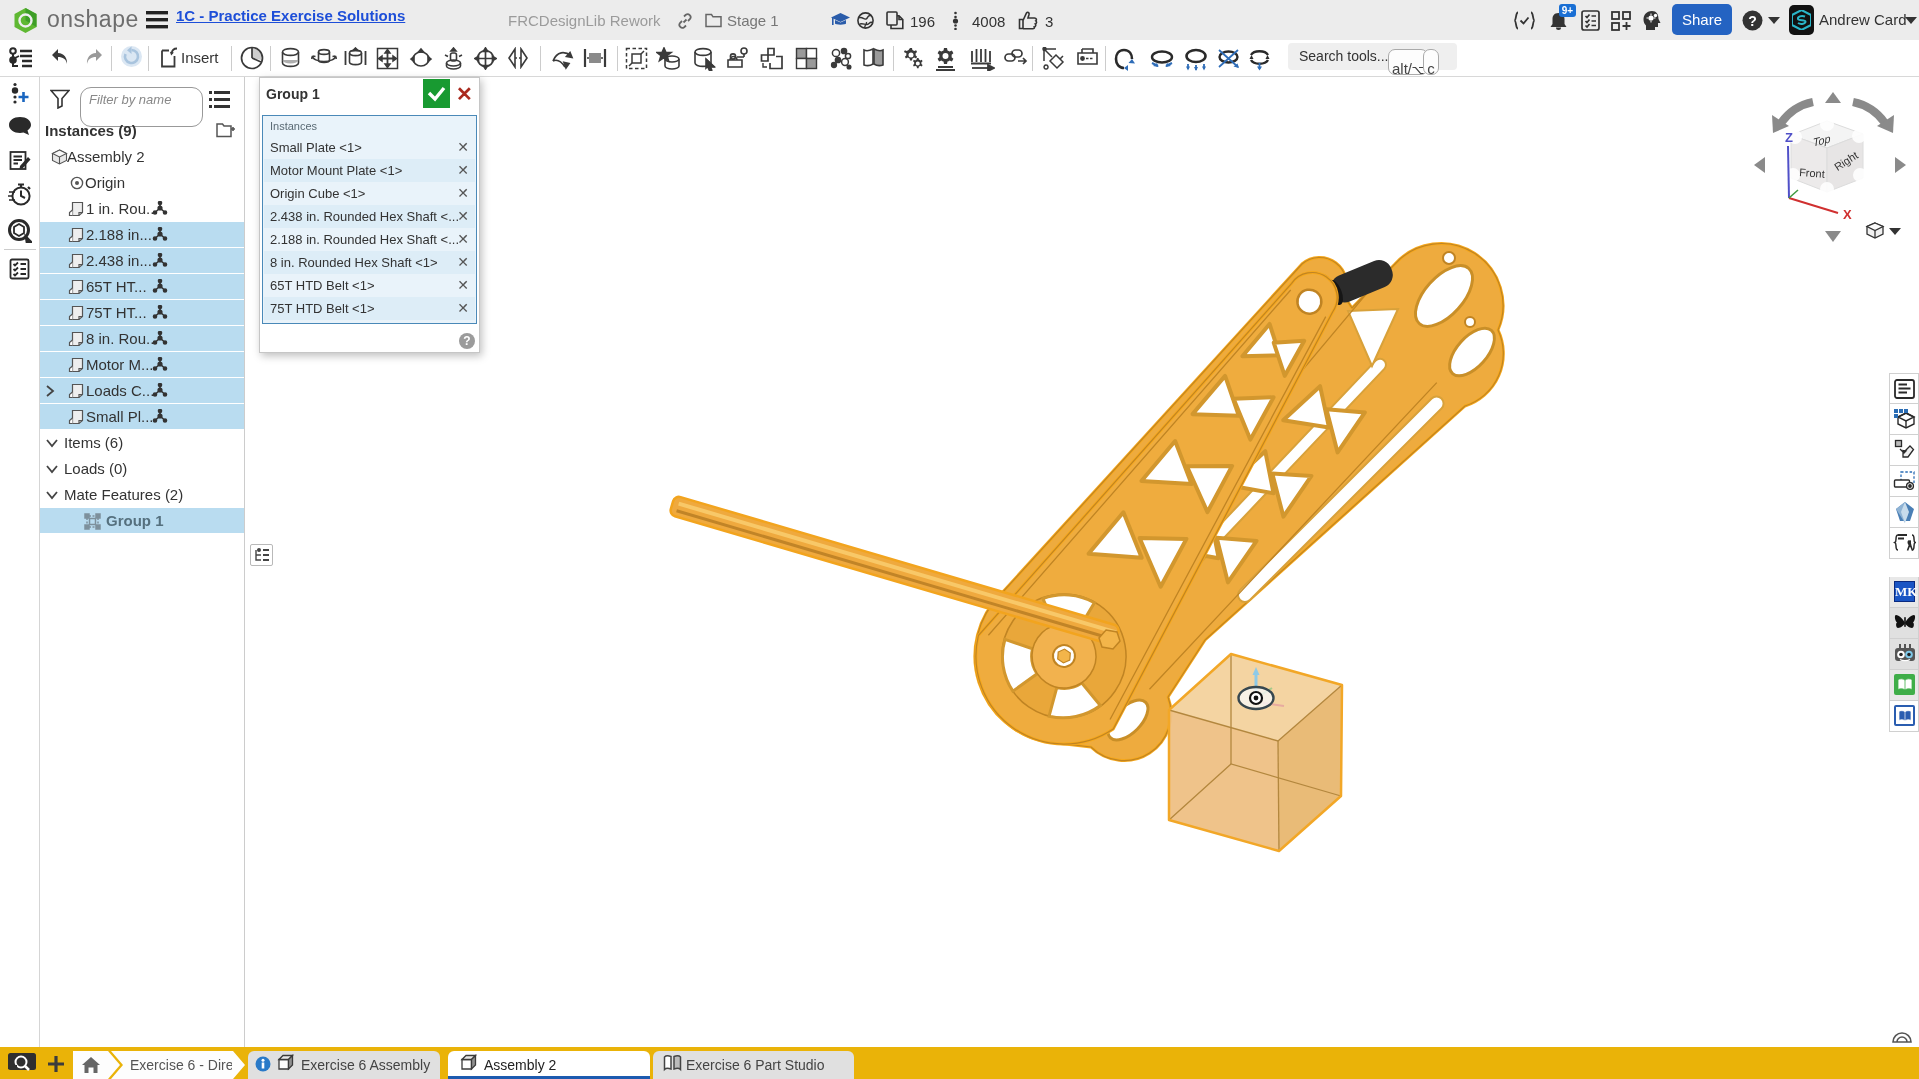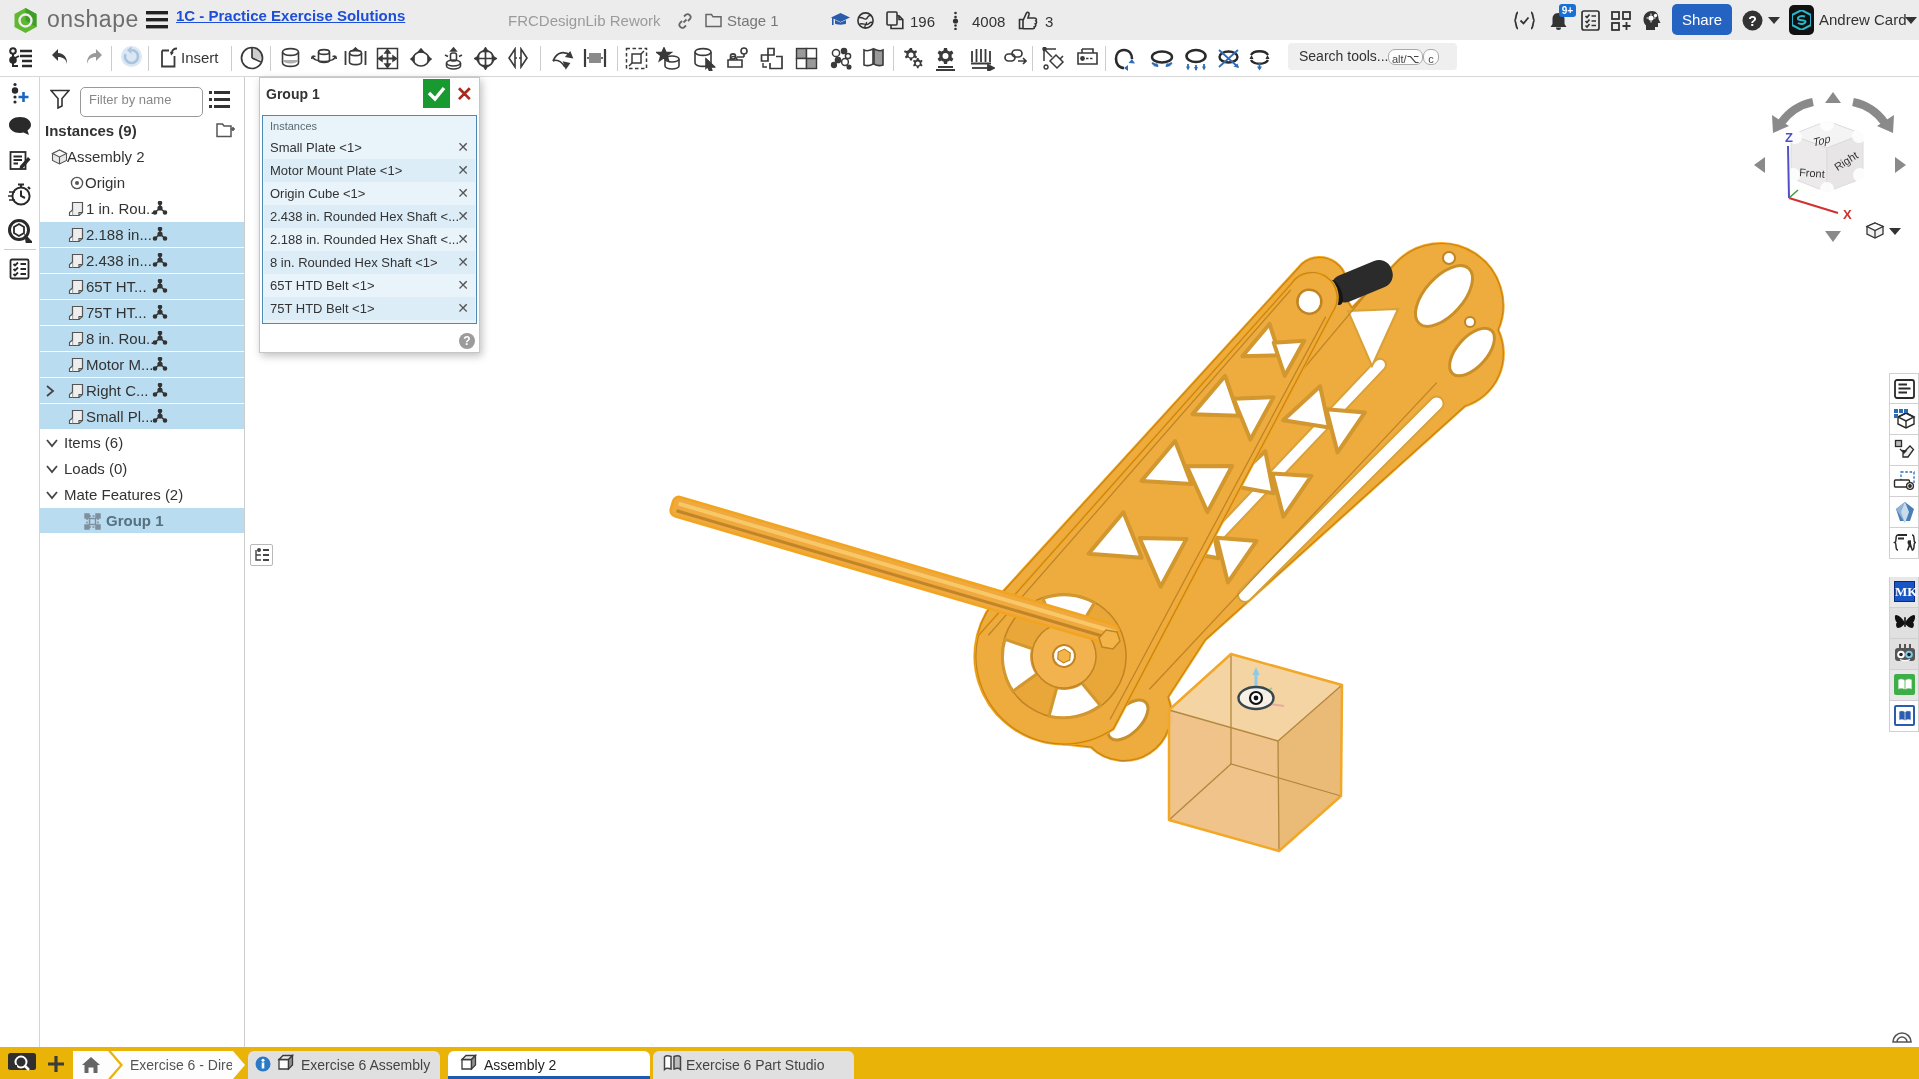--- a/index.html
+++ b/index.html
@@ -16,28 +16,28 @@
 .num { font-size:15px; color:#333; position:absolute; top:13px; }
 #sharebtn { position:absolute; left:1672px; top:4px; width:60px; height:31px; background:#2463c2; border-radius:5px; color:#fff; font-size:15px; text-align:center; line-height:31px; }
 #username { position:absolute; left:1819px; top:11px; font-size:15px; color:#333;text-align:center; }
 
 
 #toolbar { position:absolute; left:0; top:40px; width:1919px; height:37px; background:#fff; border-bottom:1px solid #d8d8d8; }
 .tsep { position:absolute; top:6px; width:1px; height:25px; background:#ccc; }
 .ticon { position:absolute; top:7px; }
 #searchtools { position:absolute; left:1288px; top:3px; width:169px; height:27px; background:#efefef; border-radius:4px; font-size:14px; color:#333; }
 #searchtools .txt { position:absolute; left:11px; top:5px; }
-.kbd { position:absolute; top:6px; height:16px; background:#fdfdfd; border:1px solid #aaa; border-radius:7px; font-size:11px; color:#444; line-height:14px; padding:2px 3px; }
+.kbd { position:absolute; top:6px; height:16px; background:#fdfdfd; border:1px solid #aaa; border-radius:7px; font-size:15px; color:#444; line-height:14px; padding:12px 3px; }
 
 
 #leftstrip { position:absolute; left:0; top:77px; width:40px; height:970px; background:#fff; border-right:1px solid #d5d5d5; }
 
 
 #leftpanel { position:absolute; left:40px; top:77px; width:205px; height:970px; background:#fff; border-right:1px solid #ccc; }
-#filterinput { position:absolute; left:40px; top:10px; width:123px; height:30px; border:1px solid #999; border-radius:5px; color:#888; font-size:13px; line-height:24px; padding-left:8px; background:#fff; }
+#filterinput { position:absolute; left:40px; top:10px; width:123px; height:40px; border:1px solid #999; border-radius:11px; font-style:italic; color:#888; font-size:13px; line-height:24px; padding-left:8px; background:#fff; }
 .trow { position:absolute; left:0; width:204px; height:26px; font-size:15px; color:#333; }
 .trow.hl { background:#b9dcf0; height:25px; }
 .trow .txt { position:absolute; top:4px; }
 .grouptxt { font-weight:bold; color:#55707e; }
 
 
 #dialog { position:absolute; left:259px; top:77px; width:221px; height:276px; background:#fff; border:1px solid #c6c6c6; box-shadow:2px 3px 8px rgba(0,0,0,0.25); }
 #dialog .hdr { position:absolute; left:6px; top:8px; font-size:14px; font-weight:bold; color:#333; }
 #okbtn { position:absolute; left:163px; top:1px; width:27px; height:29px; background:#189a31; }
 #cancelx { position:absolute; left:196px; top:4px; font-size:20px; font-weight:bold; color:#aa2a1e; }
@@ -653,21 +653,21 @@
     <svg class="abs" style="left:4px;top:6px" width="12" height="14" viewBox="0 0 12 14">
         <polyline points="3,2 9,7 3,12" fill="none" stroke="#444" stroke-width="1.8"></polyline>
       </svg>
     <svg class="abs" style="left:28px;top:5px" width="16" height="16" viewBox="0 0 16 16">
         <g fill="#eee" stroke="#555" stroke-width="1.2">
           <path d="M4.5 1.5 L14.5 1.5 L14.5 11.5 L11 14.5 L4.5 14.5 Z"></path>
           <path d="M4.5 9 L1.5 11.5 L1.5 14.5 L4.5 14.5" fill="#fff"></path>
           <path d="M11 14.5 L11 11.5 L14.5 11.5" fill="none"></path>
         </g>
       </svg>
-    <div class="txt" style="left:46px">Right C...</div>
+    <div class="txt" style="left:46px">Loads C...</div>
     <svg class="abs" style="left:112px;top:5px" width="16" height="16" viewBox="0 0 16 16">
         <g stroke="#333" stroke-width="1.6" fill="#333">
           <circle cx="8" cy="7" r="1.8"></circle>
           <path d="M8 7 L8 1.5 M8 7 L3 11.5 M8 7 L13 11.5" fill="none"></path>
           <circle cx="8" cy="2" r="1.5"></circle>
           <circle cx="3" cy="11.5" r="1.5"></circle>
           <circle cx="13" cy="11.5" r="1.5"></circle>
         </g>
       </svg>
   </div>

